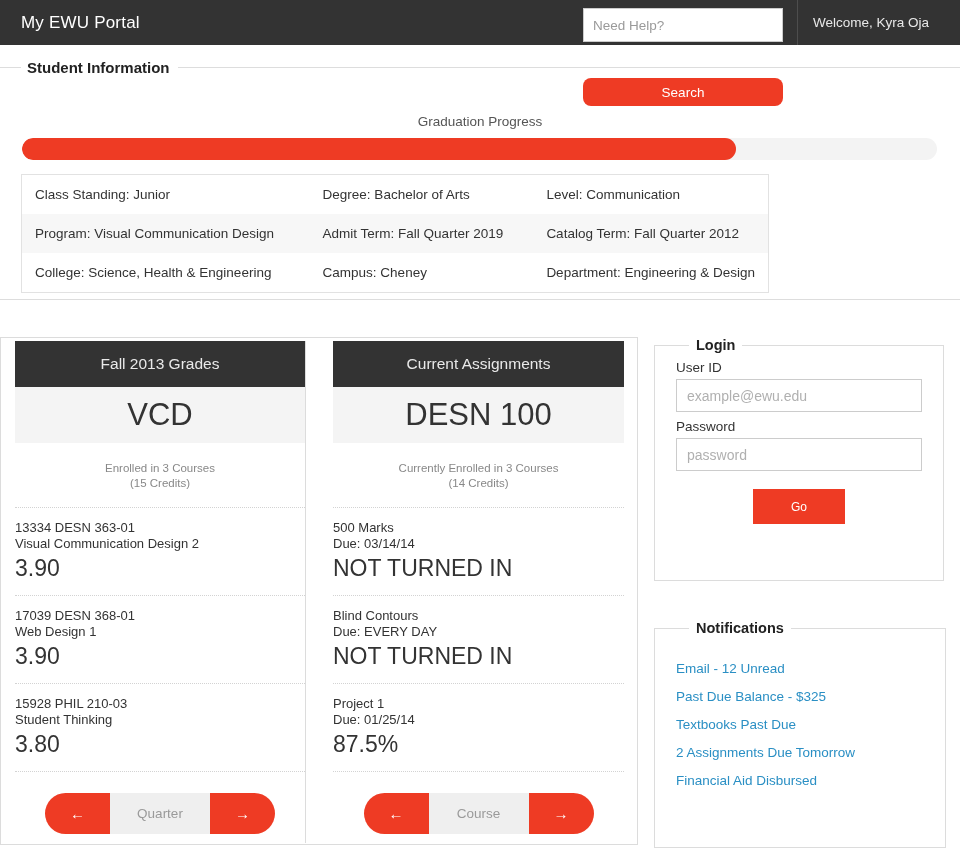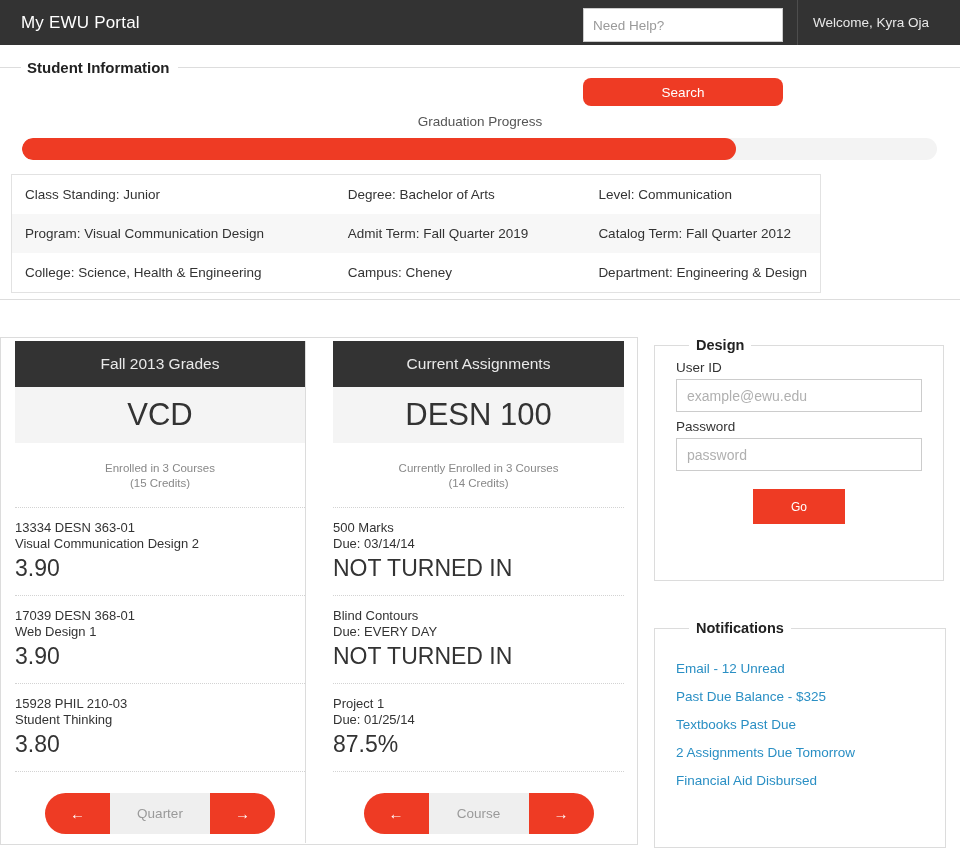--- a/index.html
+++ b/index.html
@@ -112,22 +112,22 @@
     overflow: hidden;
   }
   .progress-fill {
     height: 100%;
     background: #EE3B24;
     border-radius: 11px;
   }
 
   .info-table {
     position: absolute;
-    left: 11px; top: 98px;
-    width: 810px;
+    left: 21px; top: 98px;
+    width: 748px;
     border-collapse: collapse;
     border: 1px solid #e2e2e2;
     font-size: 13.5px;
   }
   .info-table td {
     padding: 12px 13px;
     border: none;
     color: #333;
     white-space: nowrap;
   }
@@ -391,21 +391,21 @@
         <div class="pager-inner">
           <button class="pg-btn">←</button>
           <div class="pg-label">Course</div>
           <button class="pg-btn">→</button>
         </div>
       </div>
     </div>
   </div>
 
   <fieldset class="login-fieldset">
-    <legend>Design</legend>
+    <legend>Login</legend>
     <div class="field-label">User ID</div>
     <input class="text-input" type="text" placeholder="example@ewu.edu" style="">
     <div class="field-label">Password</div>
     <input class="text-input" type="password" placeholder="password" style="">
     <button class="go-btn">Go</button>
   </fieldset>
 
   <fieldset class="notif-fieldset">
     <legend>Notifications</legend>
     <div class="notif-list" id="notif-list">

